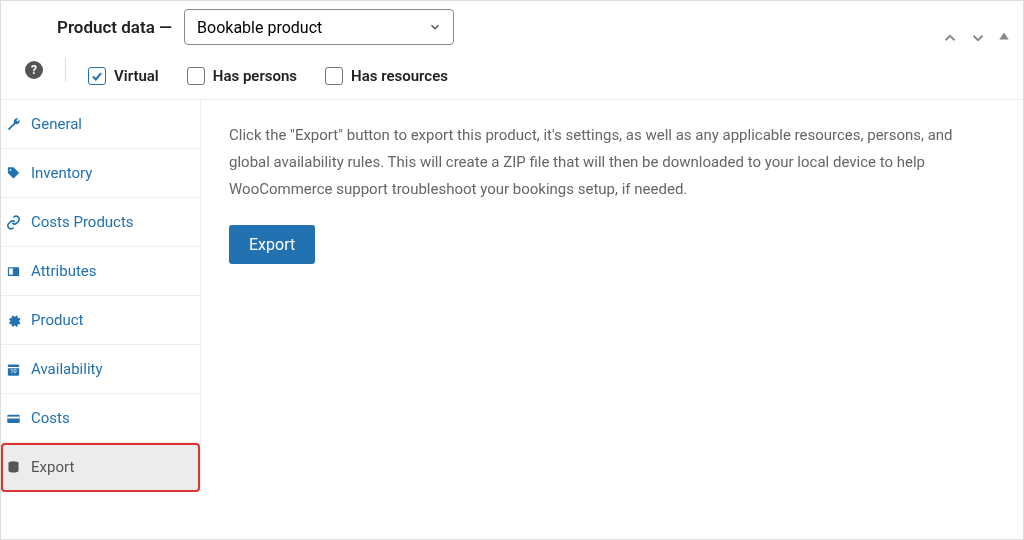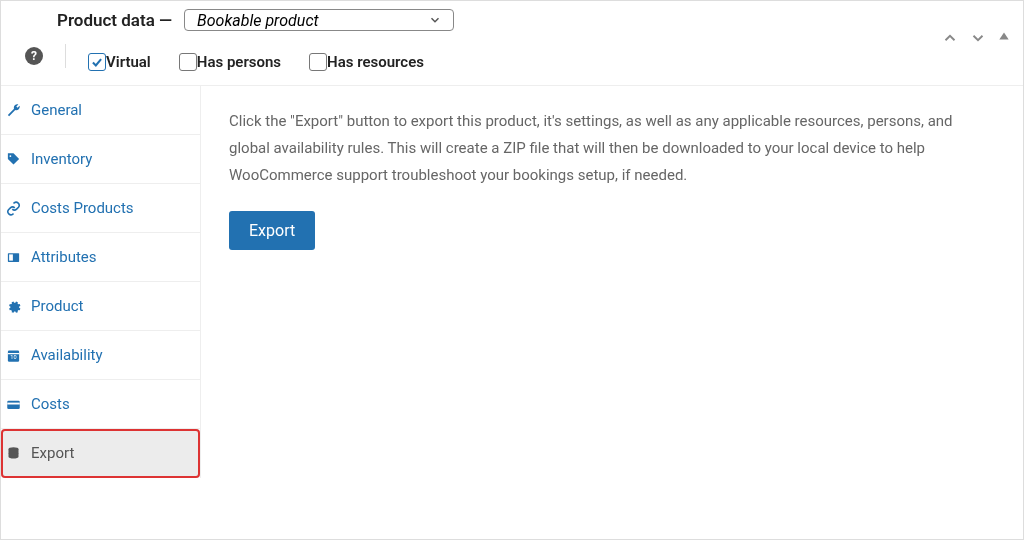--- a/index.html
+++ b/index.html
@@ -1,27 +1,27 @@
 <!DOCTYPE html>
 <html><head>
 <meta charset="utf-8">
 <style>
 * { box-sizing: border-box; font-family: -apple-system, BlinkMacSystemFont, "Segoe UI", Roboto, sans-serif; }
 body { margin: 0; background: #fff; color: #333; font-size: 14px; width: 1024px; height: 540px; }
 .panel { border: 1px solid #ddd; width: 1024px; height: 540px; }
 .panel-header { display: flex; align-items: center; padding: 8px 12px 0 12px; gap: 12px; position: relative; margin-left: 44px; }
 .header-title { font-size: 17px; font-weight: 600; color: #222; }
-.product-type-select { height: 22px; border: 1px solid #888; border-radius: 4px; padding: 0 38px 0 12px; font-size: 16px; appearance: none; background: #fff; position: relative; min-width: 270px; font-style: italic; }
+.product-type-select { height: 36px; border: 1px solid #888; border-radius: 4px; padding: 0 38px 0 12px; font-size: 16px; appearance: none; background: #fff; position: relative; min-width: 270px; }
 .select-wrap { position: relative; display: inline-block; }
 .select-wrap .chev { position: absolute; right: 12px; top: 50%; transform: translateY(-50%); pointer-events: none; color: #555; }
 .header-right { position: absolute; right: 12px; top: 28px; display: flex; gap: 10px; color: #888; }
 .caret-btn { cursor: pointer; color: #888; }
 .checkbox-row { display: flex; align-items: center; gap: 28px; padding: 10px 18px 14px 24px; border-bottom: 1px solid #eee; }
 .help-icon { width: 18px; height: 18px; border-radius: 50%; background: #555; color: #fff; display: inline-flex; align-items: center; justify-content: center; font-size: 12px; font-weight: bold; }
-.cb { display: flex; align-items: flex-end; font-size: 15px; font-weight: 600; color: #222; margin-top: 12px; }
+.cb { display: flex; align-items: flex-end; gap: 8px; font-size: 15px; font-weight: 600; color: #222; margin-top: 12px; }
 .cb .box { width: 18px; height: 18px; border: 1.5px solid #777; border-radius: 3px; display: inline-flex; align-items: center; justify-content: center; background: #fff; }
 .cb.checked .box { border-color: #2271b1; color: #2271b1; }
 .body { display: flex; }
 .sidebar { width: 200px; border-right: 1px solid #eee; }
 .tab { display: flex; align-items: center; gap: 10px; padding: 15px 4px; border-bottom: 1px solid #eee; color: #2271b1; font-size: 15px; cursor: pointer; background: #fff; }
 .tab.active { background: #ececec; color: #555; outline: 2px solid #d33; outline-offset: -2px; border-radius: 4px; }
 .tab .ico { width: 16px; display: inline-flex; align-items: center; justify-content: center; color: inherit; }
 .content { padding: 22px 28px; flex: 1; }
 .desc { color: #666; font-size: 15px; line-height: 1.8; margin: 0 0 22px 0; }
 .export-btn { background: #2271b1; color: #fff; border: none; padding: 10px 20px; font-size: 16px; border-radius: 3px; cursor: pointer; }

